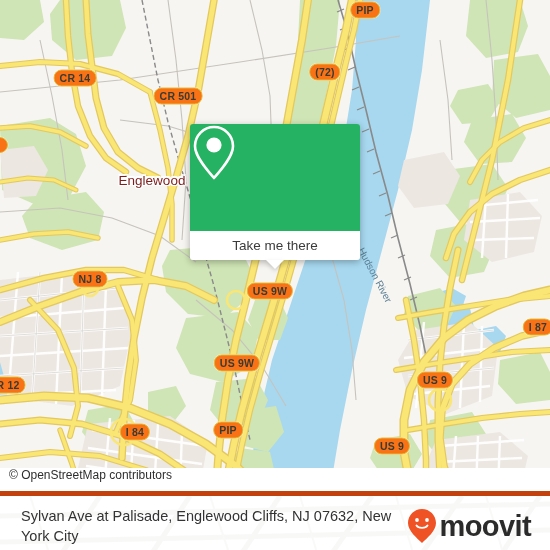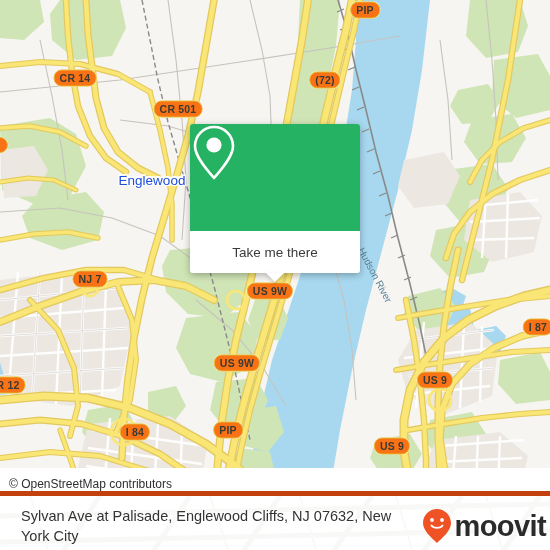--- a/index.html
+++ b/index.html
@@ -26,21 +26,21 @@
     letter-spacing:.2px;
     padding:1px 5px 2px 5px;
     line-height:12px;
     white-space:nowrap;
     transform:translate(-50%,-50%);
     box-shadow:0 0 0 .5px rgba(255,255,255,.5);
   }
   .place-label{
     position:absolute;
     transform:translate(-50%,-50%);
-    color:#1d4ed8;
+    color:#7f1d1d;
     font-size:13.5px;
     white-space:nowrap;
     text-shadow:
       -1.6px 0 #fff,1.6px 0 #fff,0 -1.6px #fff,0 1.6px #fff,
       -1.2px -1.2px #fff,1.2px -1.2px #fff,-1.2px 1.2px #fff,1.2px 1.2px #fff;
   }
   .water-label{
     position:absolute;
     color:#5b7f94;
     font-size:10px;
@@ -55,59 +55,59 @@
     box-shadow:0 2px 7px rgba(0,0,0,.30);
     overflow:visible;
     z-index:40;
   }
   #popup-top{
     height:107px;background:#25b262;
     border-radius:3px 3px 0 0;
     display:flex;align-items:center;justify-content:center;
   }
   #popup-bottom{
-    height:42px;background:#fff;
+    height:29px;background:#fff;
     border-radius:0 0 3px 3px;
     display:flex;align-items:center;justify-content:center;
     color:#3b3b3b;font-size:13.5px;
   }
   #popup-tail{
     position:absolute;left:50%;bottom:-9px;
     margin-left:-9px;width:0;height:0;
     border-left:9px solid transparent;
     border-right:9px solid transparent;
     border-top:9px solid #fff;
     filter:drop-shadow(0 2px 2px rgba(0,0,0,.17));
   }
 
   
   #attrib{
     position:absolute;left:0;top:468px;width:550px;height:23px;
     background:#fff;
-    display:flex;align-items:flex-end;
+    display:flex;align-items:flex-start;
     z-index:50;
   }
   #attrib span{font-size:12px;color:#2e2e2e;padding-left:9px;}
 
   
   #footer{
     position:absolute;left:0;top:490px;width:550px;height:60px;
     background:#fff;overflow:hidden;
     display:flex;align-items:center;
     border-top:6px solid #c2410c;
   }
   #footer-watermark{position:absolute;left:0;top:0;width:550px;height:60px;opacity:.09;}
   #footer-text{
     position:relative;z-index:2;
     padding-left:21px;
     font-size:14.5px;line-height:20px;color:#333333;
     max-width:375px;
   }
   #logo{
-    position:absolute;right:4px;top:50%;transform:translateY(-50%);
+    position:absolute;right:19px;top:50%;transform:translateY(-50%);
     display:flex;align-items:center;z-index:2;justify-content:space-between;
   }
   #logo-word{
     font-size:29px;font-weight:bold;color:#2b2b2b;
     letter-spacing:-.6px;line-height:29px;margin-left:3px;
   }
 </style>
 </head>
 <body>
 
@@ -305,25 +305,25 @@
           <circle cx="90" cy="288" r="8"></circle>
         </g>
       </g>
     </svg>
 
     <div class="place-label" style="left:152px;top:180px;">Englewood</div>
 
     <div class="water-label" style="left:375px;top:275px;transform:translate(-50%,-50%) rotate(62deg);">Hudson River</div>
 
     <div class="shield" style="left:75px;top:78px;">CR 14</div>
-    <div class="shield" style="left:178px;top:109px;">CR 501</div>
+    <div class="shield" style="left:178px;top:96px;">CR 501</div>
     <div class="shield" style="left:365px;top:10px;">PIP</div>
-    <div class="shield" style="left:325px;top:80px;">(72)</div>
+    <div class="shield" style="left:325px;top:72px;">(72)</div>
     <div class="shield" style="left:-4px;top:145px;width:16px;height:12px;padding:1px 3px;"></div>
-    <div class="shield" style="left:90px;top:279px;">NJ 7</div>
+    <div class="shield" style="left:90px;top:279px;">NJ 8</div>
     <div class="shield" style="left:270px;top:291px;">US 9W</div>
     <div class="shield" style="left:237px;top:363px;">US 9W</div>
     <div class="shield" style="left:8px;top:385px;">R 12</div>
     <div class="shield" style="left:135px;top:432px;">I 84</div>
     <div class="shield" style="left:228px;top:430px;">PIP</div>
     <div class="shield" style="left:538px;top:327px;">I 87</div>
     <div class="shield" style="left:435px;top:380px;">US 9</div>
     <div class="shield" style="left:392px;top:446px;">US 9</div>
 
     <div id="popup">

